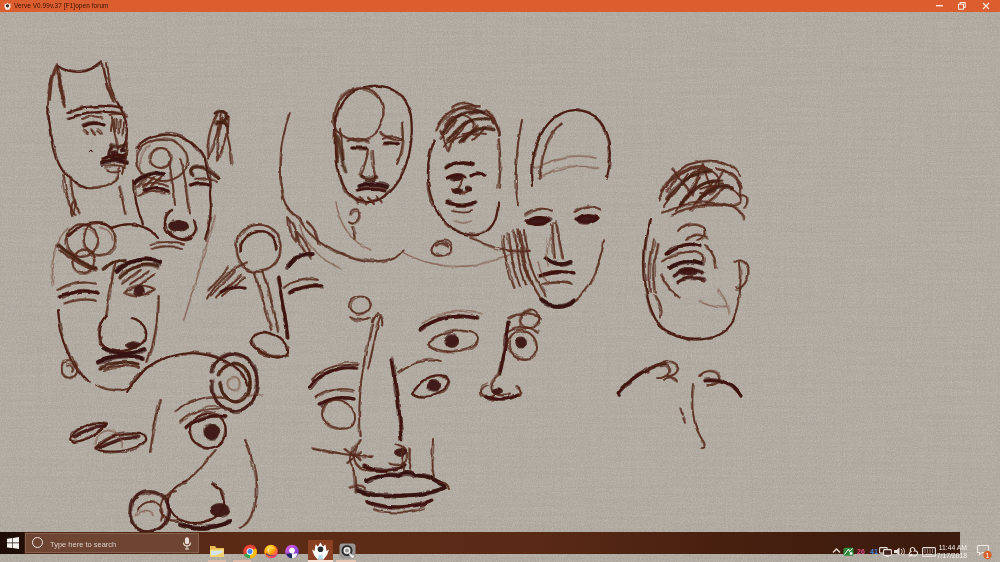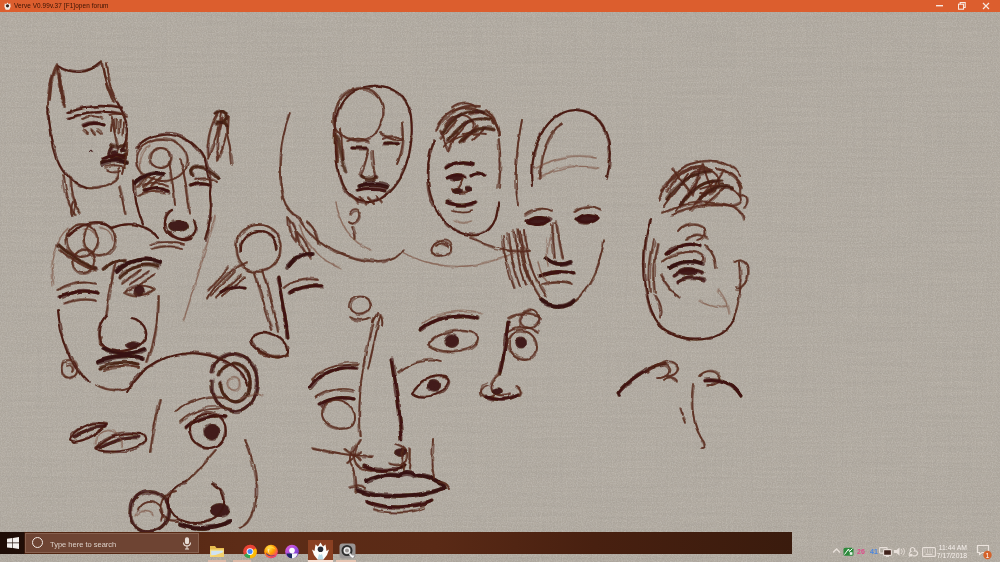--- a/index.html
+++ b/index.html
@@ -1,18 +1,18 @@
 <!DOCTYPE html>
 <html><head><meta charset="utf-8"><style>
 html,body{margin:0;padding:0;width:1000px;height:562px;overflow:hidden;background:#b2aba1;font-family:"Liberation Sans",sans-serif;}
 #stage{position:relative;width:1000px;height:562px;}
 #titlebar{position:absolute;top:0;left:0;width:1000px;height:12px;background:#dc5e2e;z-index:5;}
 #title-text{position:absolute;left:14px;top:2px;font-size:6.4px;color:#381304;letter-spacing:0.1px;}
 #tb-icon{position:absolute;left:3px;top:2px;width:9px;height:9px;}
-#taskbar{position:absolute;top:532px;left:0;width:792px;height:22px;z-index:5;
+#taskbar{position:absolute;top:532px;left:0;width:960px;height:22px;z-index:5;
 background:linear-gradient(90deg,#1e0d06 0,#200e07 24px,#4f2410 25px,#5d2c17 30%,#5a2a16 55%,#482010 75%,#3a1b0d 100%);}
 #startbtn{position:absolute;left:7px;top:5px;width:12px;height:12px;}
 #searchbox{position:absolute;left:25px;top:1px;width:174px;height:20px;background:#6e4433;border:1px solid #86604f;box-sizing:border-box;}
 #searchtext{position:absolute;left:24px;top:6px;font-size:7.5px;color:#ded2ca;}
 #cortana{position:absolute;left:6px;top:3px;width:11px;height:11px;border:1.7px solid #f3ece7;border-radius:50%;box-sizing:border-box;}
 #mic{position:absolute;right:5px;top:3px;width:12px;height:13px;}
 .ticon{position:absolute;top:544px;width:16px;height:15px;z-index:7;}
 .underline{position:absolute;top:560px;height:2px;background:#f2d7c8;z-index:8;}
 #vervetile{position:absolute;left:308px;top:540px;width:25px;height:22px;background:#8a4022;z-index:6;}
 .trayicon{position:absolute;top:546px;z-index:7;}

